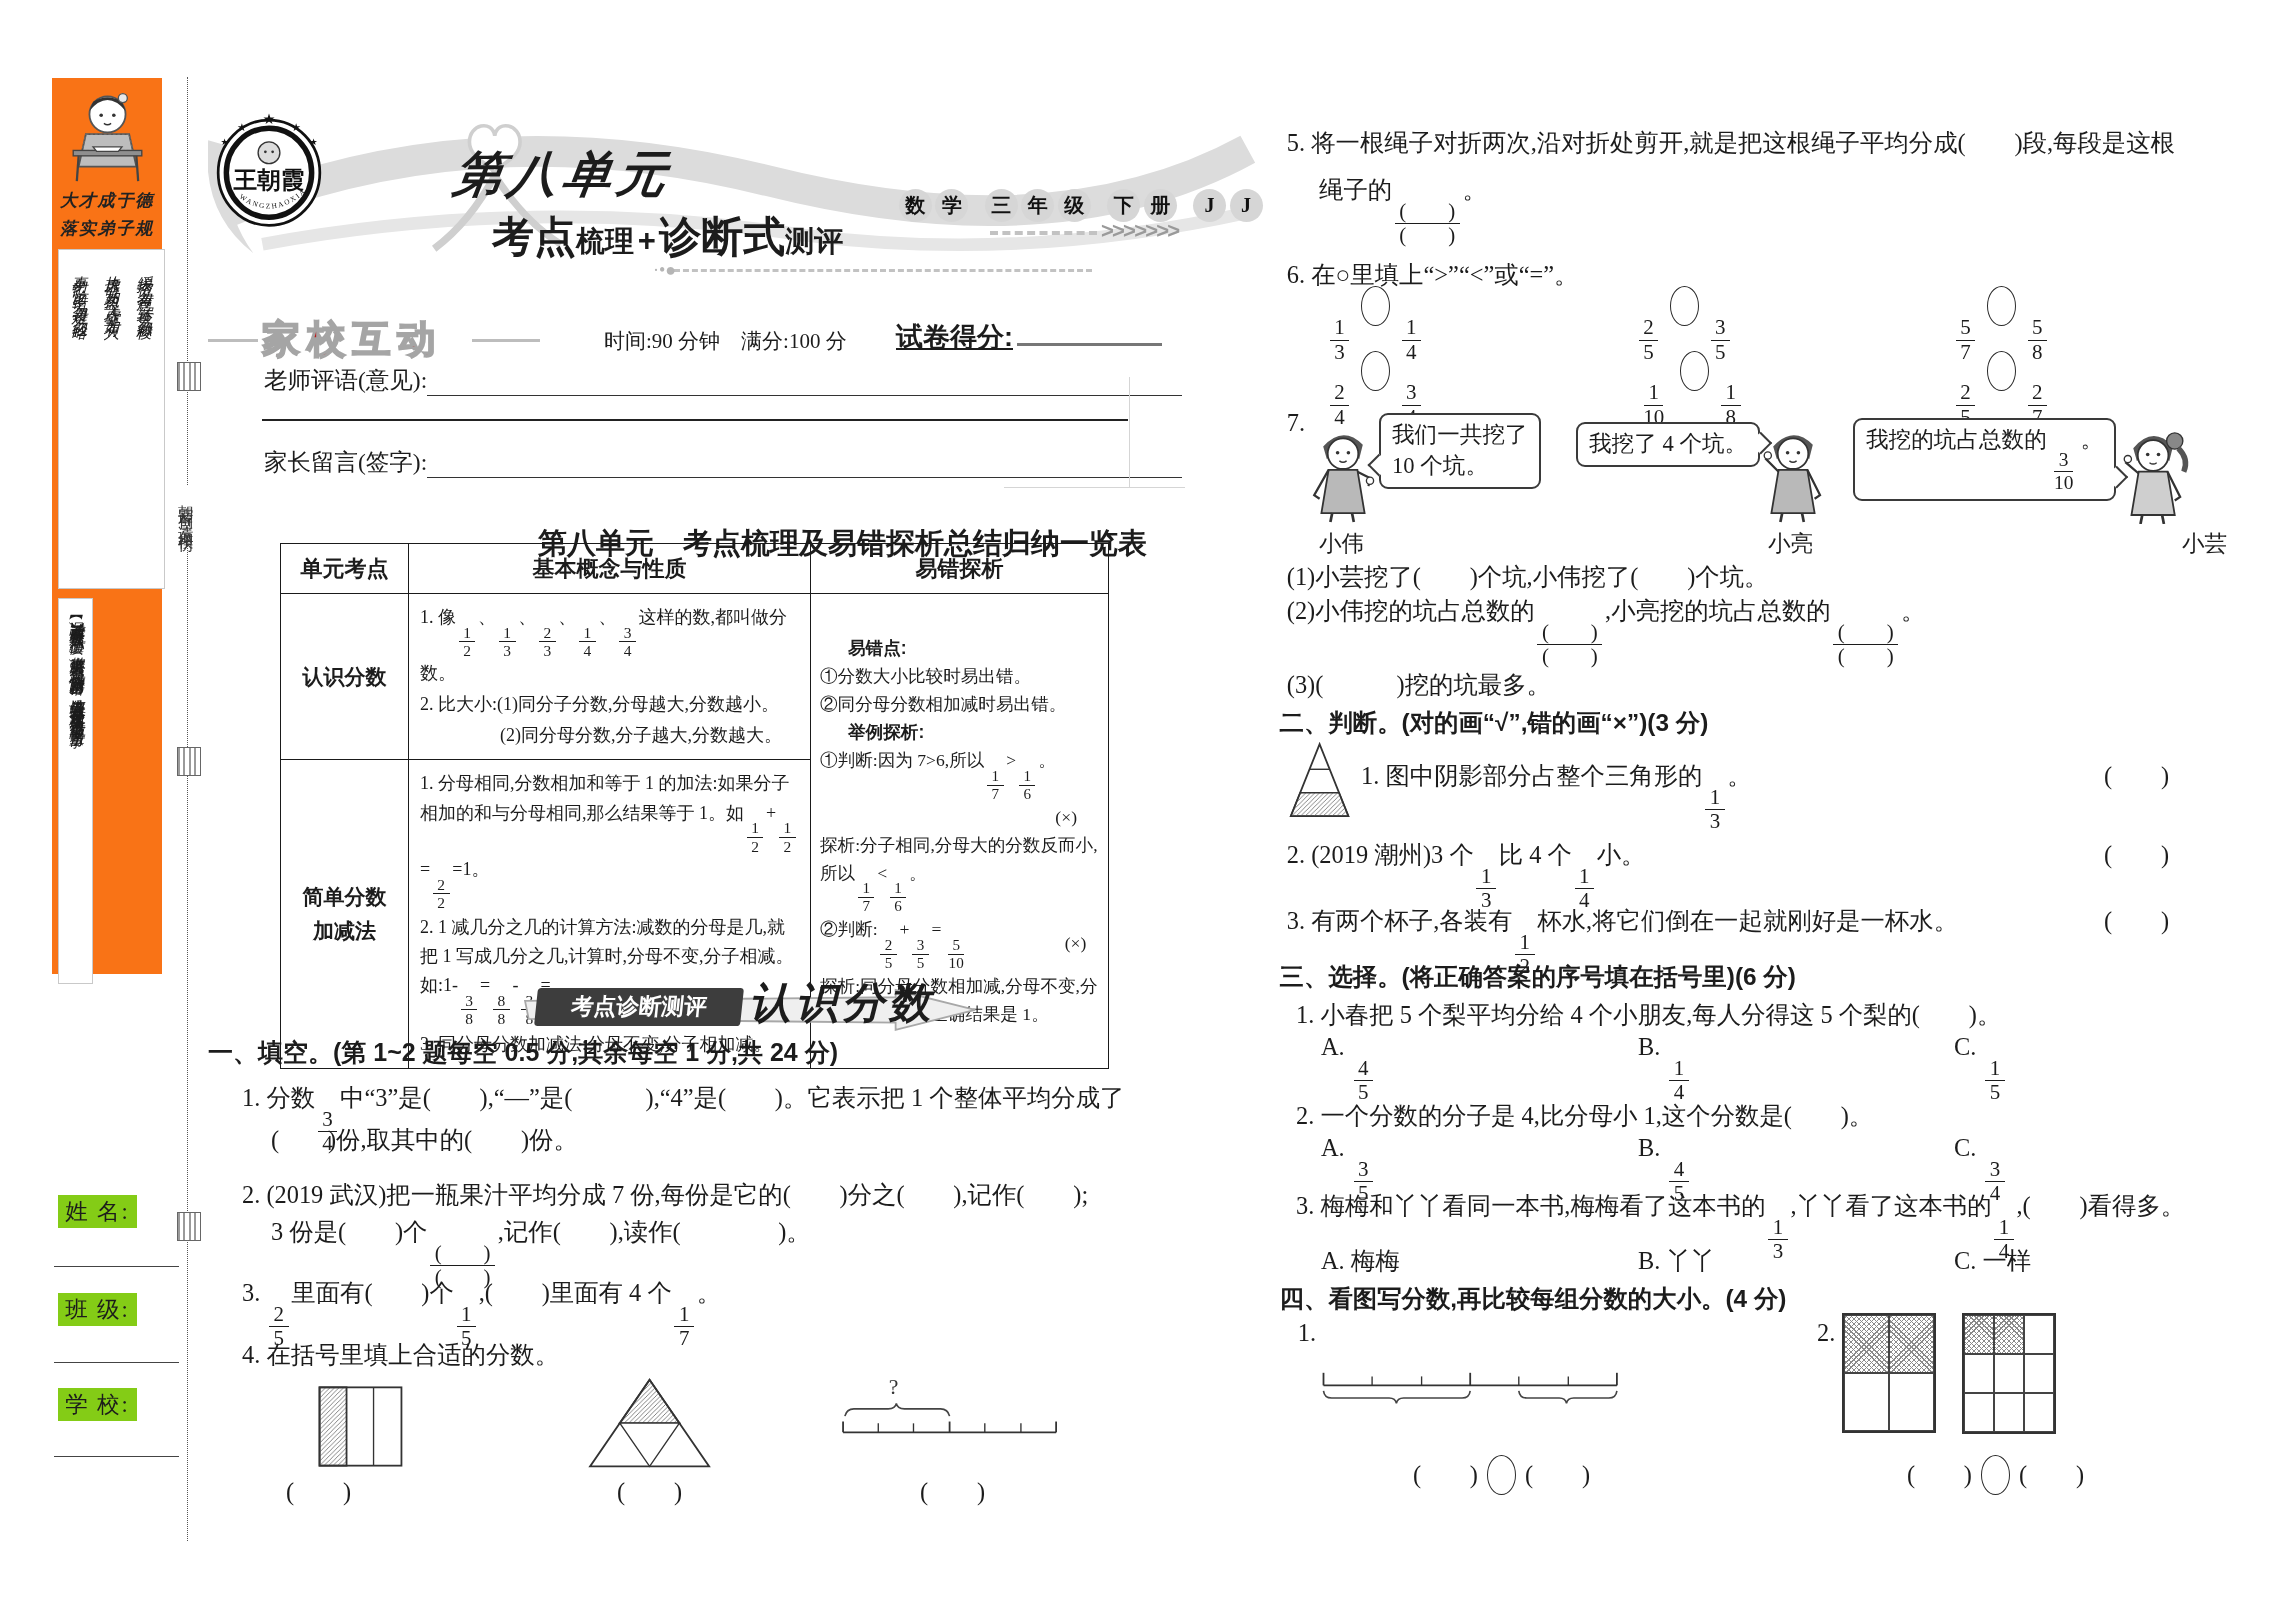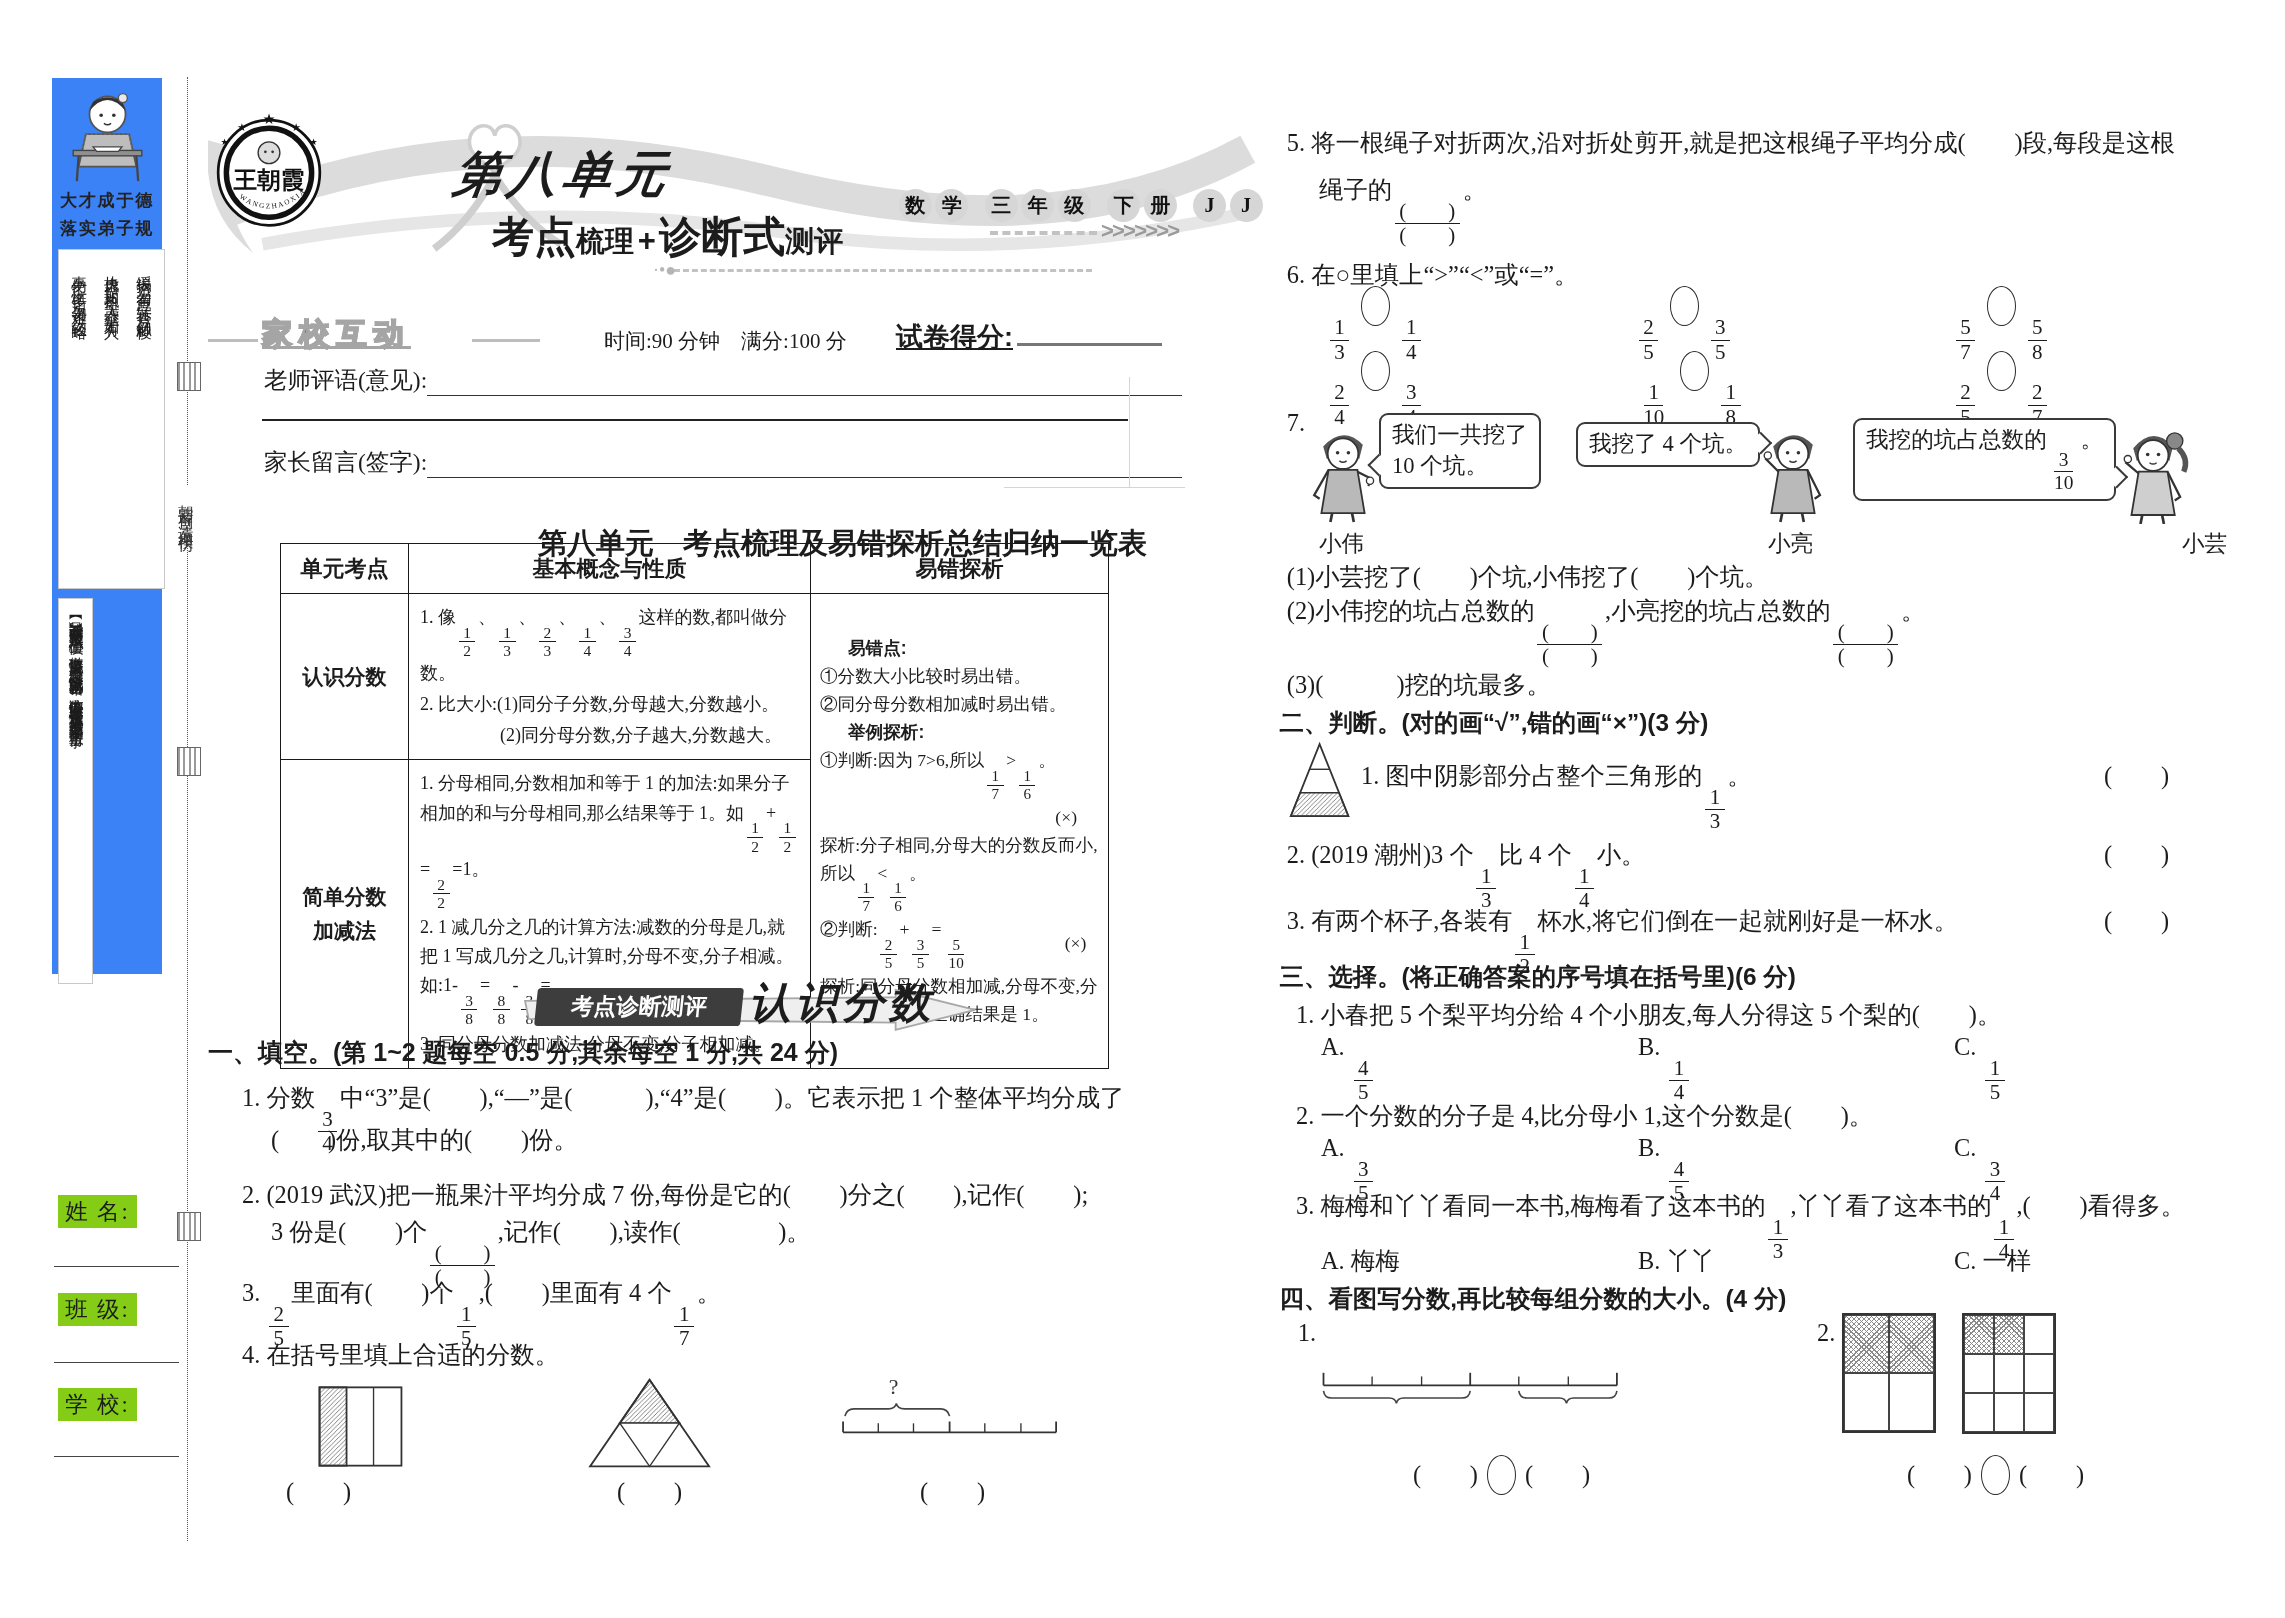--- a/index.html
+++ b/index.html
@@ -8,21 +8,21 @@
   .abs{position:absolute;}
   .hei{font-family:"Liberation Sans","DejaVu Sans",sans-serif;font-weight:bold;}
   .q{font-size:24.4px;white-space:nowrap;}
   .frac{display:inline-flex;flex-direction:column;align-items:center;vertical-align:-0.95em;
         line-height:1.12;font-size:0.86em;margin:0 2.7px;text-align:center;}
   .frac .fn{padding:0 4.5px;border-bottom:1.8px solid #1c1c1c;}
   .frac .fd{padding:0 4.5px;}
   .ocirc{display:inline-block;width:27px;height:38px;border:1.8px solid #2a2a2a;border-radius:50%;
          vertical-align:-11.8px;margin:0 9px;background:#fff;}
   
-  .side-panel{left:52px;top:78px;width:110px;height:896px;background:#3b82f6;}
+  .side-panel{left:52px;top:78px;width:110px;height:896px;background:#f97316;font-style:italic;}
   .motto{width:100%;text-align:center;font-size:17px;letter-spacing:1.8px;color:#222;}
   .vbox{background:#fff;border:0.9px solid:#c9c9c9;border:0.9px solid #c9c9c9;margin:9px 6.3px 0 6.3px;}
   .vert{writing-mode:vertical-rl;white-space:pre-line;}
   .verse{height:312px;padding:12.7px 3.6px;font-size:15.4px;line-height:2.1;letter-spacing:2.7px;}
   .pindu{height:362px;padding:11px 3.6px;font-size:14.5px;line-height:1.75;letter-spacing:0.9px;}
   .fieldlab{background:#84cc16;padding:3.6px 7.2px;font-size:22.6px;letter-spacing:1.8px;}
   .fieldline{border-bottom:1.8px solid #444;width:125px;height:0;}
   .spine{left:187px;top:77px;height:1464px;border-left:1.8px dotted #555;}
   .spine-text{left:173px;top:485px;background:#fff;writing-mode:vertical-rl;font-size:15.4px;
               padding:7.2px 1.8px;letter-spacing:3.6px;color:#333;}
@@ -30,21 +30,21 @@
      repeating-linear-gradient(90deg,#9a9a9a 0 1.8px,#fff 1.8px 5.4px);}
   
   .unit-title{font-size:49px;font-style:italic;letter-spacing:5.4px;}
   .tagrow{display:flex;align-items:center;}
   .tagc{width:33px;height:33px;border-radius:50%;background:#d6d6d6;color:#111;
         font-size:20px;font-weight:bold;text-align:center;line-height:33px;margin:0 1.8px;}
   .gap{width:12.7px;}
   .dash{border-top:3.6px dashed #c2c2c2;}
   .chev{color:#9a9a9a;font-size:22px;font-weight:bold;letter-spacing:-1.8px;font-family:"Liberation Sans",sans-serif;}
   .outline-txt{color:#b91c1c;-webkit-text-stroke:1.8px #a5a5a5;text-shadow:0 0 0.9px #b5b5b5;
-               font-size:30px;letter-spacing:7.2px;font-weight:900;text-decoration:underline;}
+               font-size:38px;letter-spacing:7.2px;font-weight:900;}
   .gline{background:#bdbdbd;height:2.7px;}
   .wline{display:inline-block;border-bottom:1.8px solid #333;}
   
   table.tbl{border-collapse:collapse;table-layout:fixed;width:828px;}
   table.tbl th,table.tbl td{border:1.8px solid #1a1a1a;vertical-align:middle;}
   table.tbl th{font-family:"Liberation Sans",sans-serif;font-size:22px;height:47px;}
   .topic{text-align:center;font-family:"Liberation Sans",sans-serif;font-weight:bold;
          font-size:21px;line-height:1.6;padding:0 14.5px;}
   .cellc{font-size:18px;line-height:1.62;padding:7.2px 9px 7.2px 11px;}
   .cellc>div{margin:1.8px 0;}

